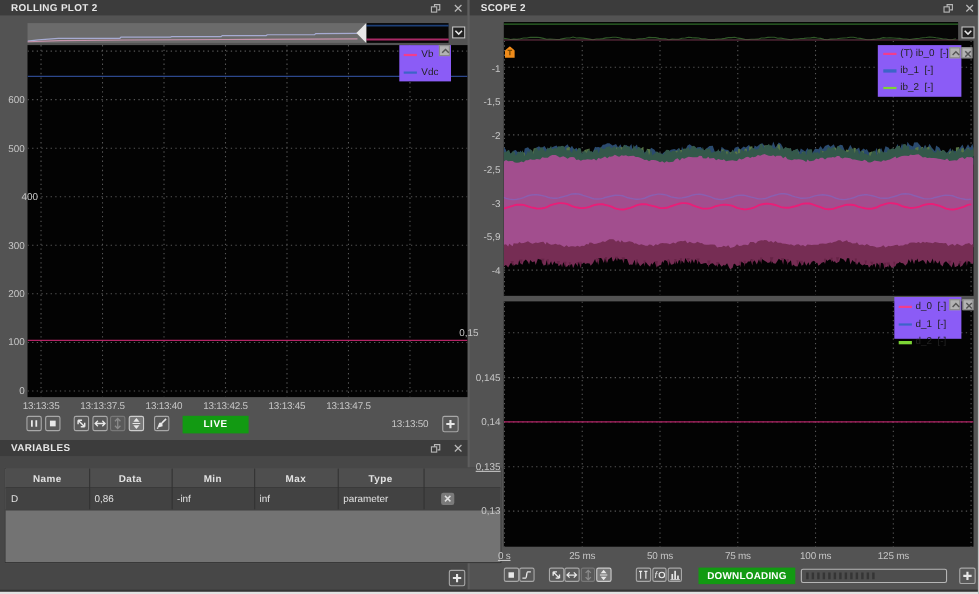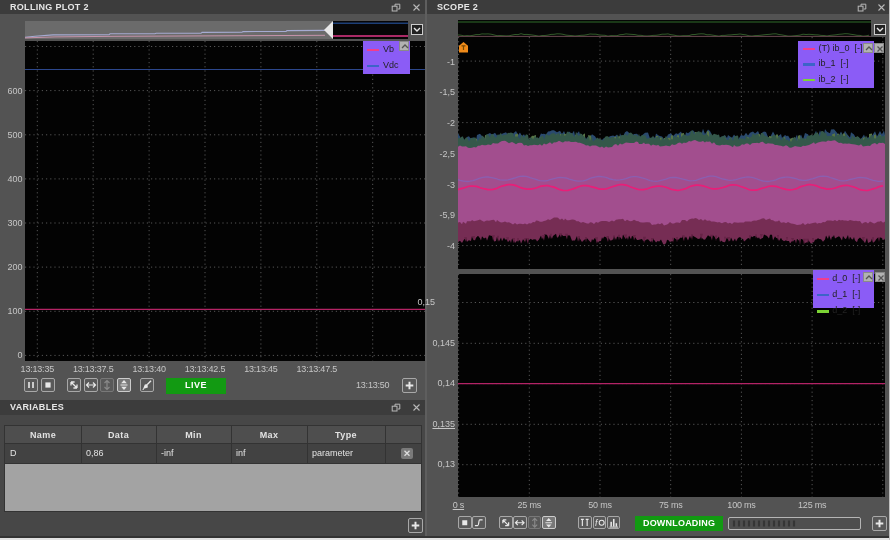--- a/index.html
+++ b/index.html
@@ -62,21 +62,21 @@
     <line x1="235.9" y1="0" x2="235.9" y2="319.5"></line>
     <line x1="291.8" y1="0" x2="291.8" y2="319.5"></line>
     <line x1="347.7" y1="0" x2="347.7" y2="319.5"></line>
   </g>
   <line x1="0" y1="28.5" x2="400" y2="28.5" stroke="#2c478c" stroke-width="1.1"></line>
   <line x1="0" y1="268.4" x2="400" y2="268.4" stroke="#b42465" stroke-width="1.2"></line>
 </svg>
 
 <div class="ylab" style="left:0; top:85.6px; width:22.5px;">600</div>
 <div class="ylab" style="left:0; top:129.8px; width:22.5px;">500</div>
-<div class="ylab" style="left:0; top:173.9px; width:22.5px;text-align:right;">400</div>
+<div class="ylab" style="left:12px; top:173.9px; width:22.5px;text-align:right;">400</div>
 <div class="ylab" style="left:0; top:218px; width:22.5px;">300</div>
 <div class="ylab" style="left:0; top:262.1px; width:22.5px;">200</div>
 <div class="ylab" style="left:0; top:306.3px; width:22.5px;">100</div>
 <div class="ylab" style="left:0; top:350.4px; width:22.5px;">0</div>
 
 <div class="legend" style="left:363px; top:41px; width:47px; height:33px;">
   <div class="lrow" style="height:16px; line-height:16px; padding-left:20px;"><span class="lsw" style="top:7.5px; left:4px; width:12px; background:#f23d8d;"></span>Vb</div>
   <div class="lrow" style="height:16px; line-height:16px; padding-left:20px;"><span class="lsw" style="top:7.5px; left:4px; width:12px; background:#3c64c8;"></span>Vdc</div>
 </div>
 <div class="lbtn" style="left:398.5px; top:41px;">
@@ -139,21 +139,21 @@
   </div>
 <div class="tbtn" style="left:407.8px; top:517.5px; width:15px; height:15px;">
     <svg width="13" height="13" viewBox="0 0 12 12">
       <path d="M6,2.5 L6,9.5 M2.5,6 L9.5,6" stroke="#e8e8e8" stroke-width="1.8"></path>
     </svg>
   </div>
 <div class="greenbtn" style="left:166px; top:378px; width:60px; height:15.5px; font-size:9px; line-height:15.5px; letter-spacing:.5px;">LIVE</div>
 
 <div class="abs titlebar" style="left:0; top:400px; width:425px; height:15px; line-height:15px;">VARIABLES</div>
 <div class="abs" style="left:0; top:415px; width:425px; height:121px; background:#474747;"></div>
-<div class="abs" style="left:4px; top:424.5px; width:418px; height:87px; background:#a3a3a3; border:1px solid #333;">
+<div class="abs" style="left:4px; top:424.5px; width:452px; height:87px; background:#737373; border:1px solid #333;">
 
   <div style="position:absolute; left:0; top:0; width:100%; height:18px; background:#4e4e4e; color:#e2e2e2; font-size:9px; font-weight:bold; letter-spacing:.4px;">
     <div style="position:absolute; left:0; top:0; width:76px; text-align:center; line-height:18px;">Name</div>
     <div style="position:absolute; left:76px; top:0; width:75px; text-align:center; line-height:18px;">Data</div>
     <div style="position:absolute; left:151px; top:0; width:75px; text-align:center; line-height:18px;">Min</div>
     <div style="position:absolute; left:226px; top:0; width:76px; text-align:center; line-height:18px;">Max</div>
     <div style="position:absolute; left:302px; top:0; width:78px; text-align:center; line-height:18px;">Type</div>
   </div>
 
   <div style="position:absolute; left:0; top:18px; width:100%; height:19.5px; background:#424242; color:#e2e2e2; font-size:9px;">

